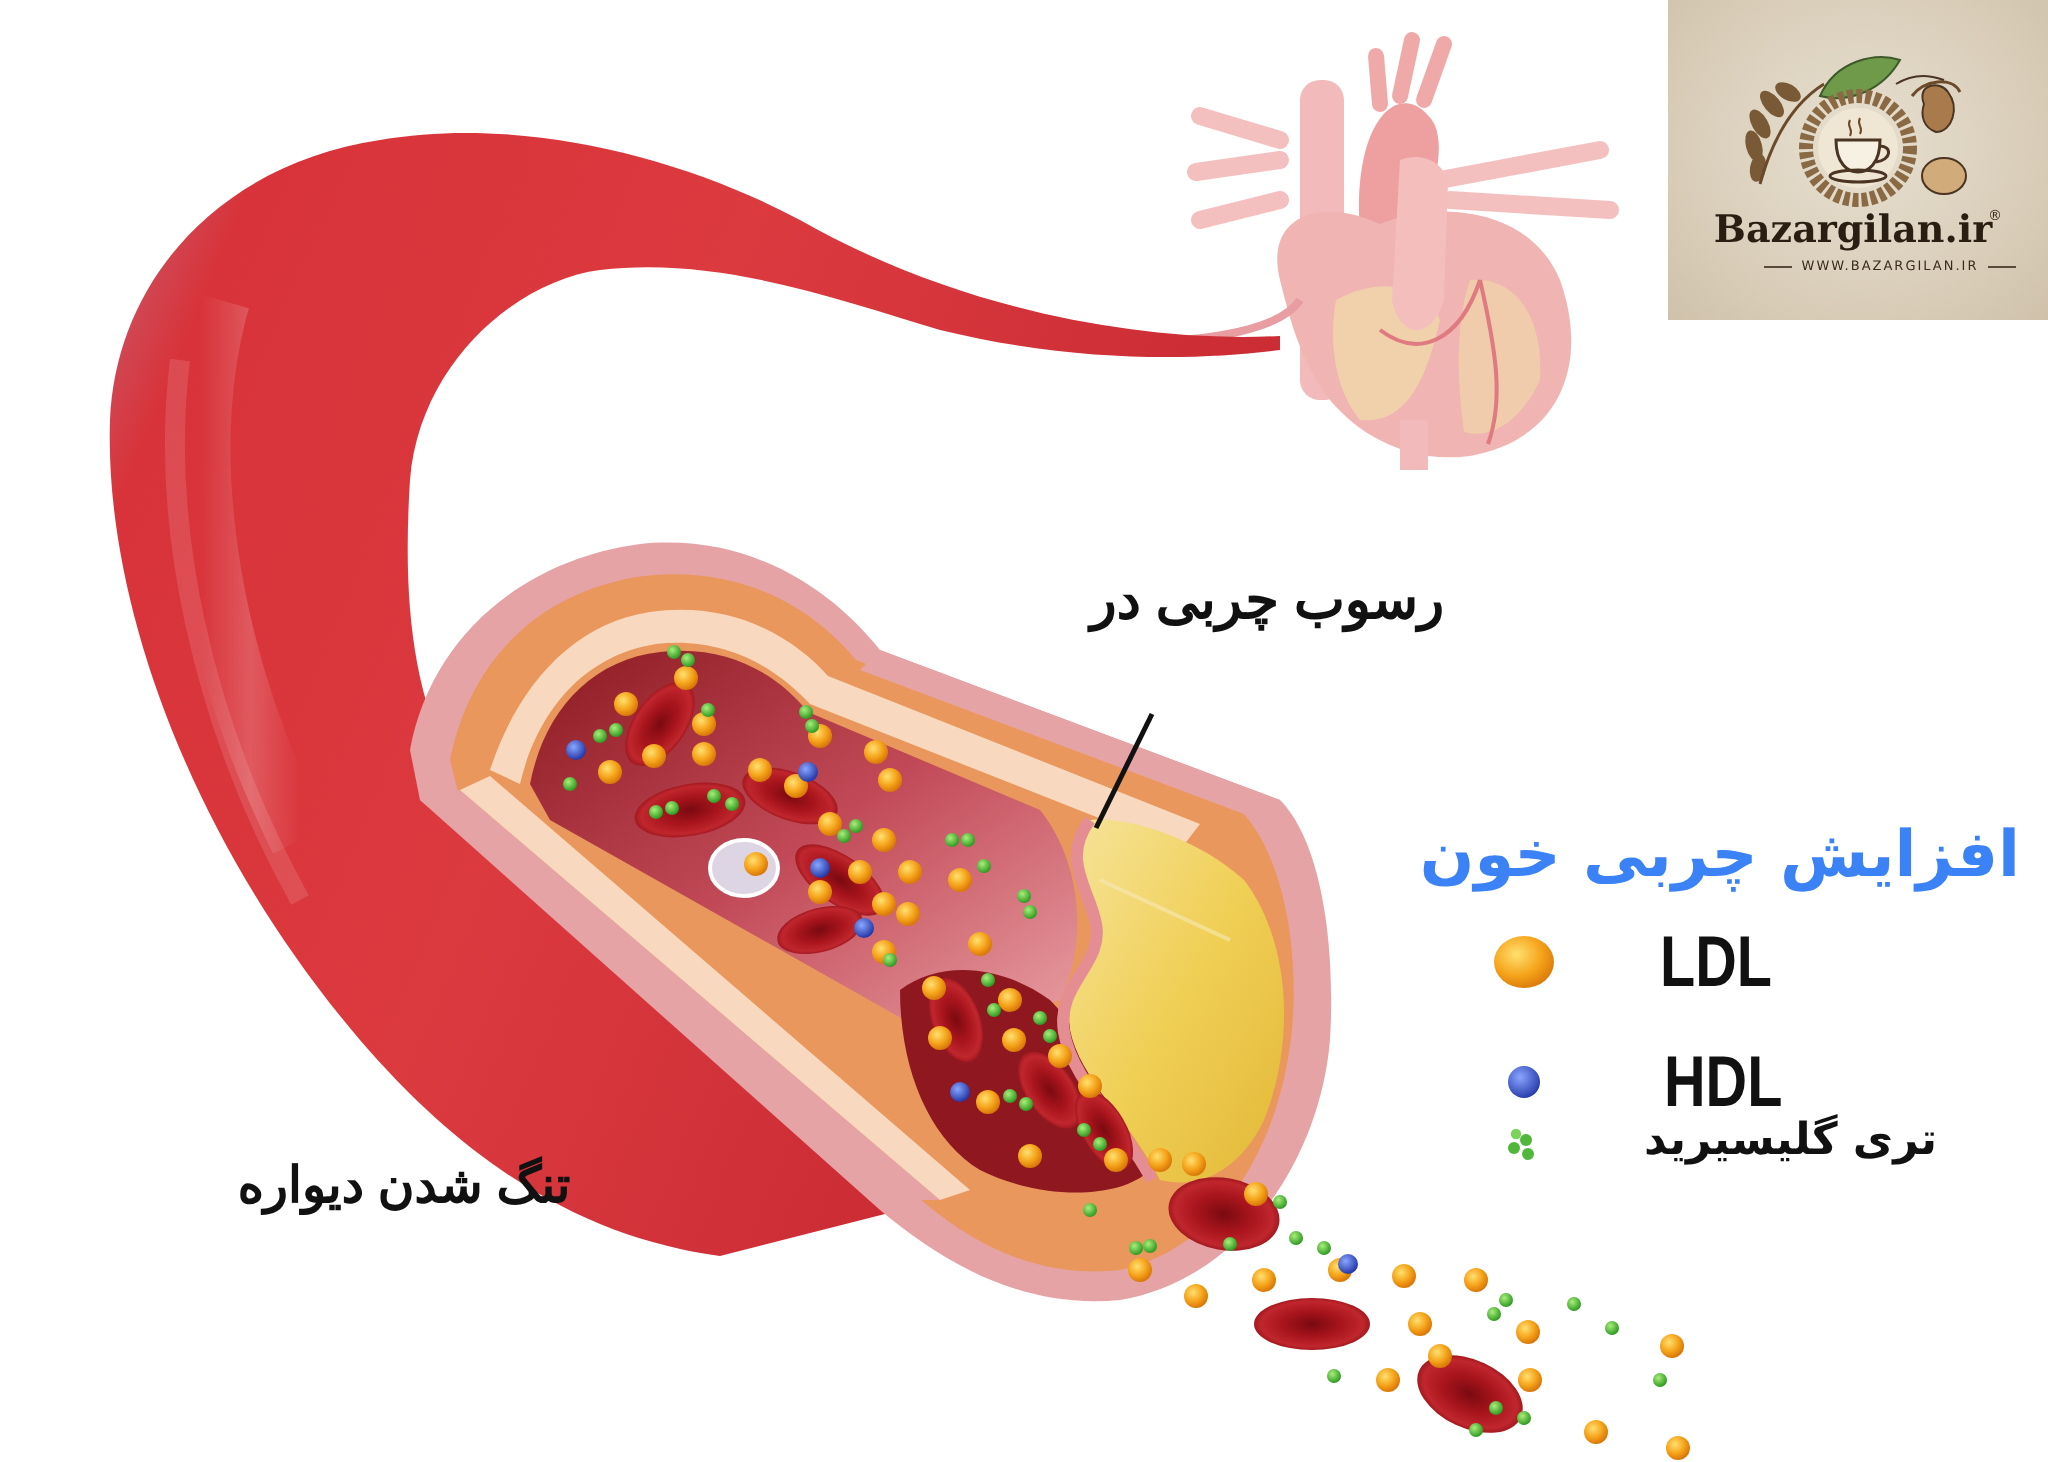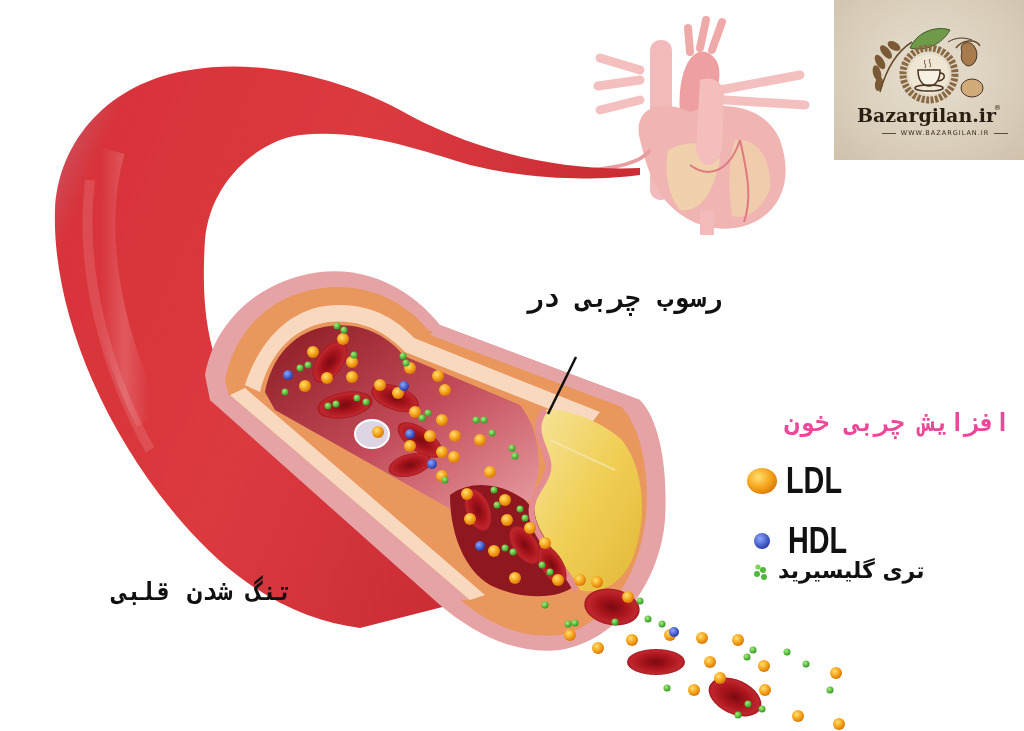--- a/index.html
+++ b/index.html
@@ -1,24 +1,24 @@
 <!DOCTYPE html>
 <html><head>
 <meta charset="utf-8">
 <style>
   html, body { margin:0; padding:0; }
   body { width:1024px; height:731px; background:#ffffff; position:relative; overflow:hidden;
          font-family: "DejaVu Sans", sans-serif; }
   .abs { position:absolute; }
   svg.scene { position:absolute; left:0; top:0; }
   .fa-label { position:absolute; direction:rtl; color:#111; font-weight:bold;
-              font-family:Liberation Mono, monospace; line-height:1.25; white-space:nowrap; }
+              font-family:Liberation Sans, sans-serif; line-height:1.25; white-space:nowrap; }
   .legend { position:absolute; left:738px; top:408px; width:280px; }
-  .legend-title { position:absolute; right:8px; top:0; direction:rtl; font-size:25px; font-weight:bold; color:#ec4899; white-space:nowrap;font-family:Liberation Mono, monospace; }
-  .legend-row { position:absolute; display:flex; align-items:center; }
+  .legend-title { position:absolute; right:8px; top:0; direction:rtl; font-size:32px; font-weight:bold; color:#3b82f6; white-space:nowrap; }
+  .legend-row { position:absolute; display:flex; align-items:center;gap:44px; }
   .legend-text { font-family:"Liberation Sans", sans-serif; font-weight:bold; color:#111; }
   .logo { position:absolute; left:834px; top:0; width:190px; height:160px;
           background: radial-gradient(ellipse at 50% 45%, #e7dfd0 0%, #d8ccb7 70%, #cfc1aa 100%); }
   .logo-name { position:absolute; left:0; width:185px; top:104px; text-align:center;
                font-family:"DejaVu Serif", serif; font-weight:bold; font-size:19px; color:#2a1d12; }
   .logo-reg { position:absolute; left:160px; top:104px; font-size:7px; color:#3a2a1c; }
   .logo-url { position:absolute; left:16px; width:190px; top:129px; text-align:center;
               font-family:"DejaVu Sans", sans-serif; font-size:6.5px; letter-spacing:1px; color:#3a2a1c; font-weight:normal; }
   .logo-url::before, .logo-url::after { content:""; display:inline-block; width:14px; height:1px; background:#5a4a3a; vertical-align:middle; margin:0 5px; }
 </style>
@@ -248,21 +248,21 @@
   </g>
 
   <line x1="576" y1="357" x2="548" y2="414" stroke="#111" stroke-width="2.5"></line>
 </svg>
 
 <div class="fa-label" style="right:302px; top:284px; font-size:27px; text-align:right;">
   <div>رسوب چربی در</div>
 </div>
 
 <div class="fa-label" style="left:84px; top:578px; font-size:25px; text-align:center; width:236px;">
-  <div>تنگ شدن قلبی</div>
+  <div>تنگ شدن دیواره</div>
 </div>
 
 <div class="legend">
   <div class="legend-title">افزایش چربی خون</div>
 
   <div class="legend-row" style="left:8px; top:52px;">
     <svg width="34" height="30">
       <defs>
           <radialGradient id="lg1" cx="0.38" cy="0.35" r="0.7">
             <stop offset="0" stop-color="#ffe070"></stop>

